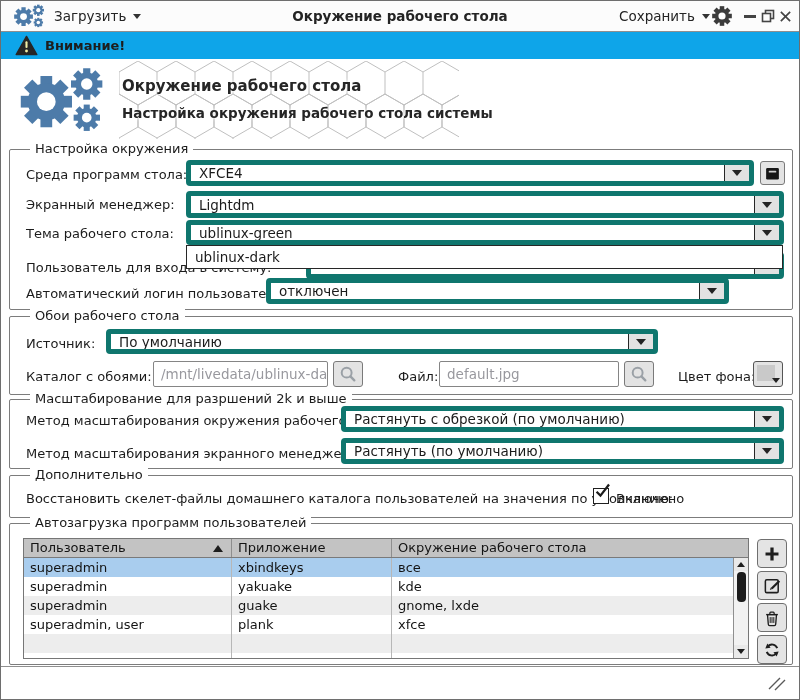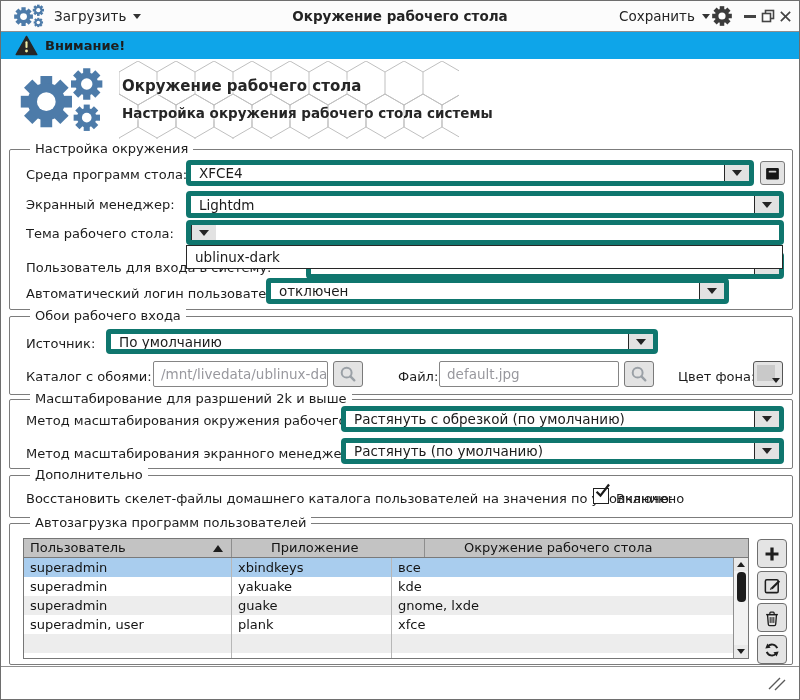--- a/index.html
+++ b/index.html
@@ -33,21 +33,21 @@
   .dropdown{position:absolute;background:#fff;border:1px solid #272727;z-index:10;box-sizing:border-box;}
   .dd-item{font-size:13.5px;color:#1b1b1b;padding:0 8px;line-height:22px;}
   
   .tinput{position:absolute;background:#fff;border:1px solid #858585;border-radius:2px;box-sizing:border-box;display:flex;align-items:center;overflow:hidden;}
   .tinput span{font-size:13.5px;color:#98989e;padding:0 7px;white-space:nowrap;}
   .sq-btn{position:absolute;background:#e3e3e3;border:1px solid #7a7a7a;border-radius:3px;box-sizing:border-box;display:flex;align-items:center;justify-content:center;}
   
   .checkbox{position:absolute;width:16px;height:16px;background:#fff;border:1.6px solid #1f1f1f;box-sizing:border-box;}
   
   .table{position:absolute;left:22px;top:537px;width:726px;height:121px;border:1px solid #767676;box-sizing:border-box;background:#fff;}
-  .t-header{display:flex;height:19px;background:#c3c3c3;border-bottom:1px solid #7a7a7a;box-sizing:border-box;gap:33px;}
+  .t-header{display:flex;height:19px;background:#c3c3c3;border-bottom:1px solid #7a7a7a;box-sizing:border-box;}
   .th{font-size:13px;line-height:18px;padding-left:6px;box-sizing:border-box;border-right:1px solid #8e8e8e;display:flex;align-items:center;color:#141414;}
   .th.c3{border-right:none;}
   .t-body{position:absolute;left:0;top:19px;right:15px;bottom:0;overflow:hidden;}
   .t-row{display:flex;height:19px;line-height:19px;}
   .t-row:nth-child(odd){background:#ededed;}
   .t-row.selected{background:#a9cdee;}
   .td{font-size:13px;padding-left:6px;box-sizing:border-box;border-right:1px solid #b7b7b7;overflow:hidden;white-space:nowrap;color:#141414;}
   .td.c3{border-right:none;}
   .c1{width:208px;} .c2{width:160px;} .c3{flex:1;}
   .sort-asc{width:0;height:0;border-left:5px solid transparent;border-right:5px solid transparent;border-bottom:7px solid #1d1d1d;margin-left:auto;margin-right:8px;}
@@ -163,20 +163,21 @@
   <span class="lbl" style="left:25px;top:195px;">Экранный менеджер:</span>
   <div class="combo" style="left:185px;top:190px;width:598px;height:27px;">
     <span class="combo-val">Lightdm</span>
     <span class="combo-btn">
         <i class="tri-down"></i>
       </span>
   </div>
 
   <span class="lbl" style="left:25px;top:224px;">Тема рабочего стола:</span>
   <div class="combo" style="left:185px;top:219px;width:598px;height:25px;">
+    <span class="combo-val">ublinux-green</span>
     <span class="combo-btn">
         <i class="tri-down"></i>
       </span>
   </div>
 
   <span class="lbl" style="left:25px;top:258px;">Пользователь для входа в систему:</span>
   <div class="combo" style="left:305px;top:251px;width:478px;height:27px;z-index:1;">
     <span class="combo-val"></span>
     <span class="combo-btn">
         <i class="tri-down"></i>
@@ -189,21 +190,21 @@
 
   <span class="lbl" style="left:25px;top:284px;">Автоматический логин пользователя:</span>
   <div class="combo" style="left:265px;top:277px;width:463px;height:26px;">
     <span class="combo-val">отключен</span>
     <span class="combo-btn">
         <i class="tri-down"></i>
       </span>
   </div>
 
   <div class="group" style="left:8px;top:315px;width:782px;height:77px;">
-    <span class="group-title">Обои рабочего входа</span>
+    <span class="group-title">Обои рабочего стола</span>
   </div>
   <span class="lbl" style="left:25px;top:334px;">Источник:</span>
   <div class="combo" style="left:105px;top:328px;width:552px;height:25px;">
     <span class="combo-val">По умолчанию</span>
     <span class="combo-btn">
         <i class="tri-down"></i>
       </span>
   </div>
   <span class="lbl" style="left:25px;top:367px;">Каталог с обоями:</span>
   <div class="tinput" style="left:152px;top:360px;width:175px;height:26px;">

